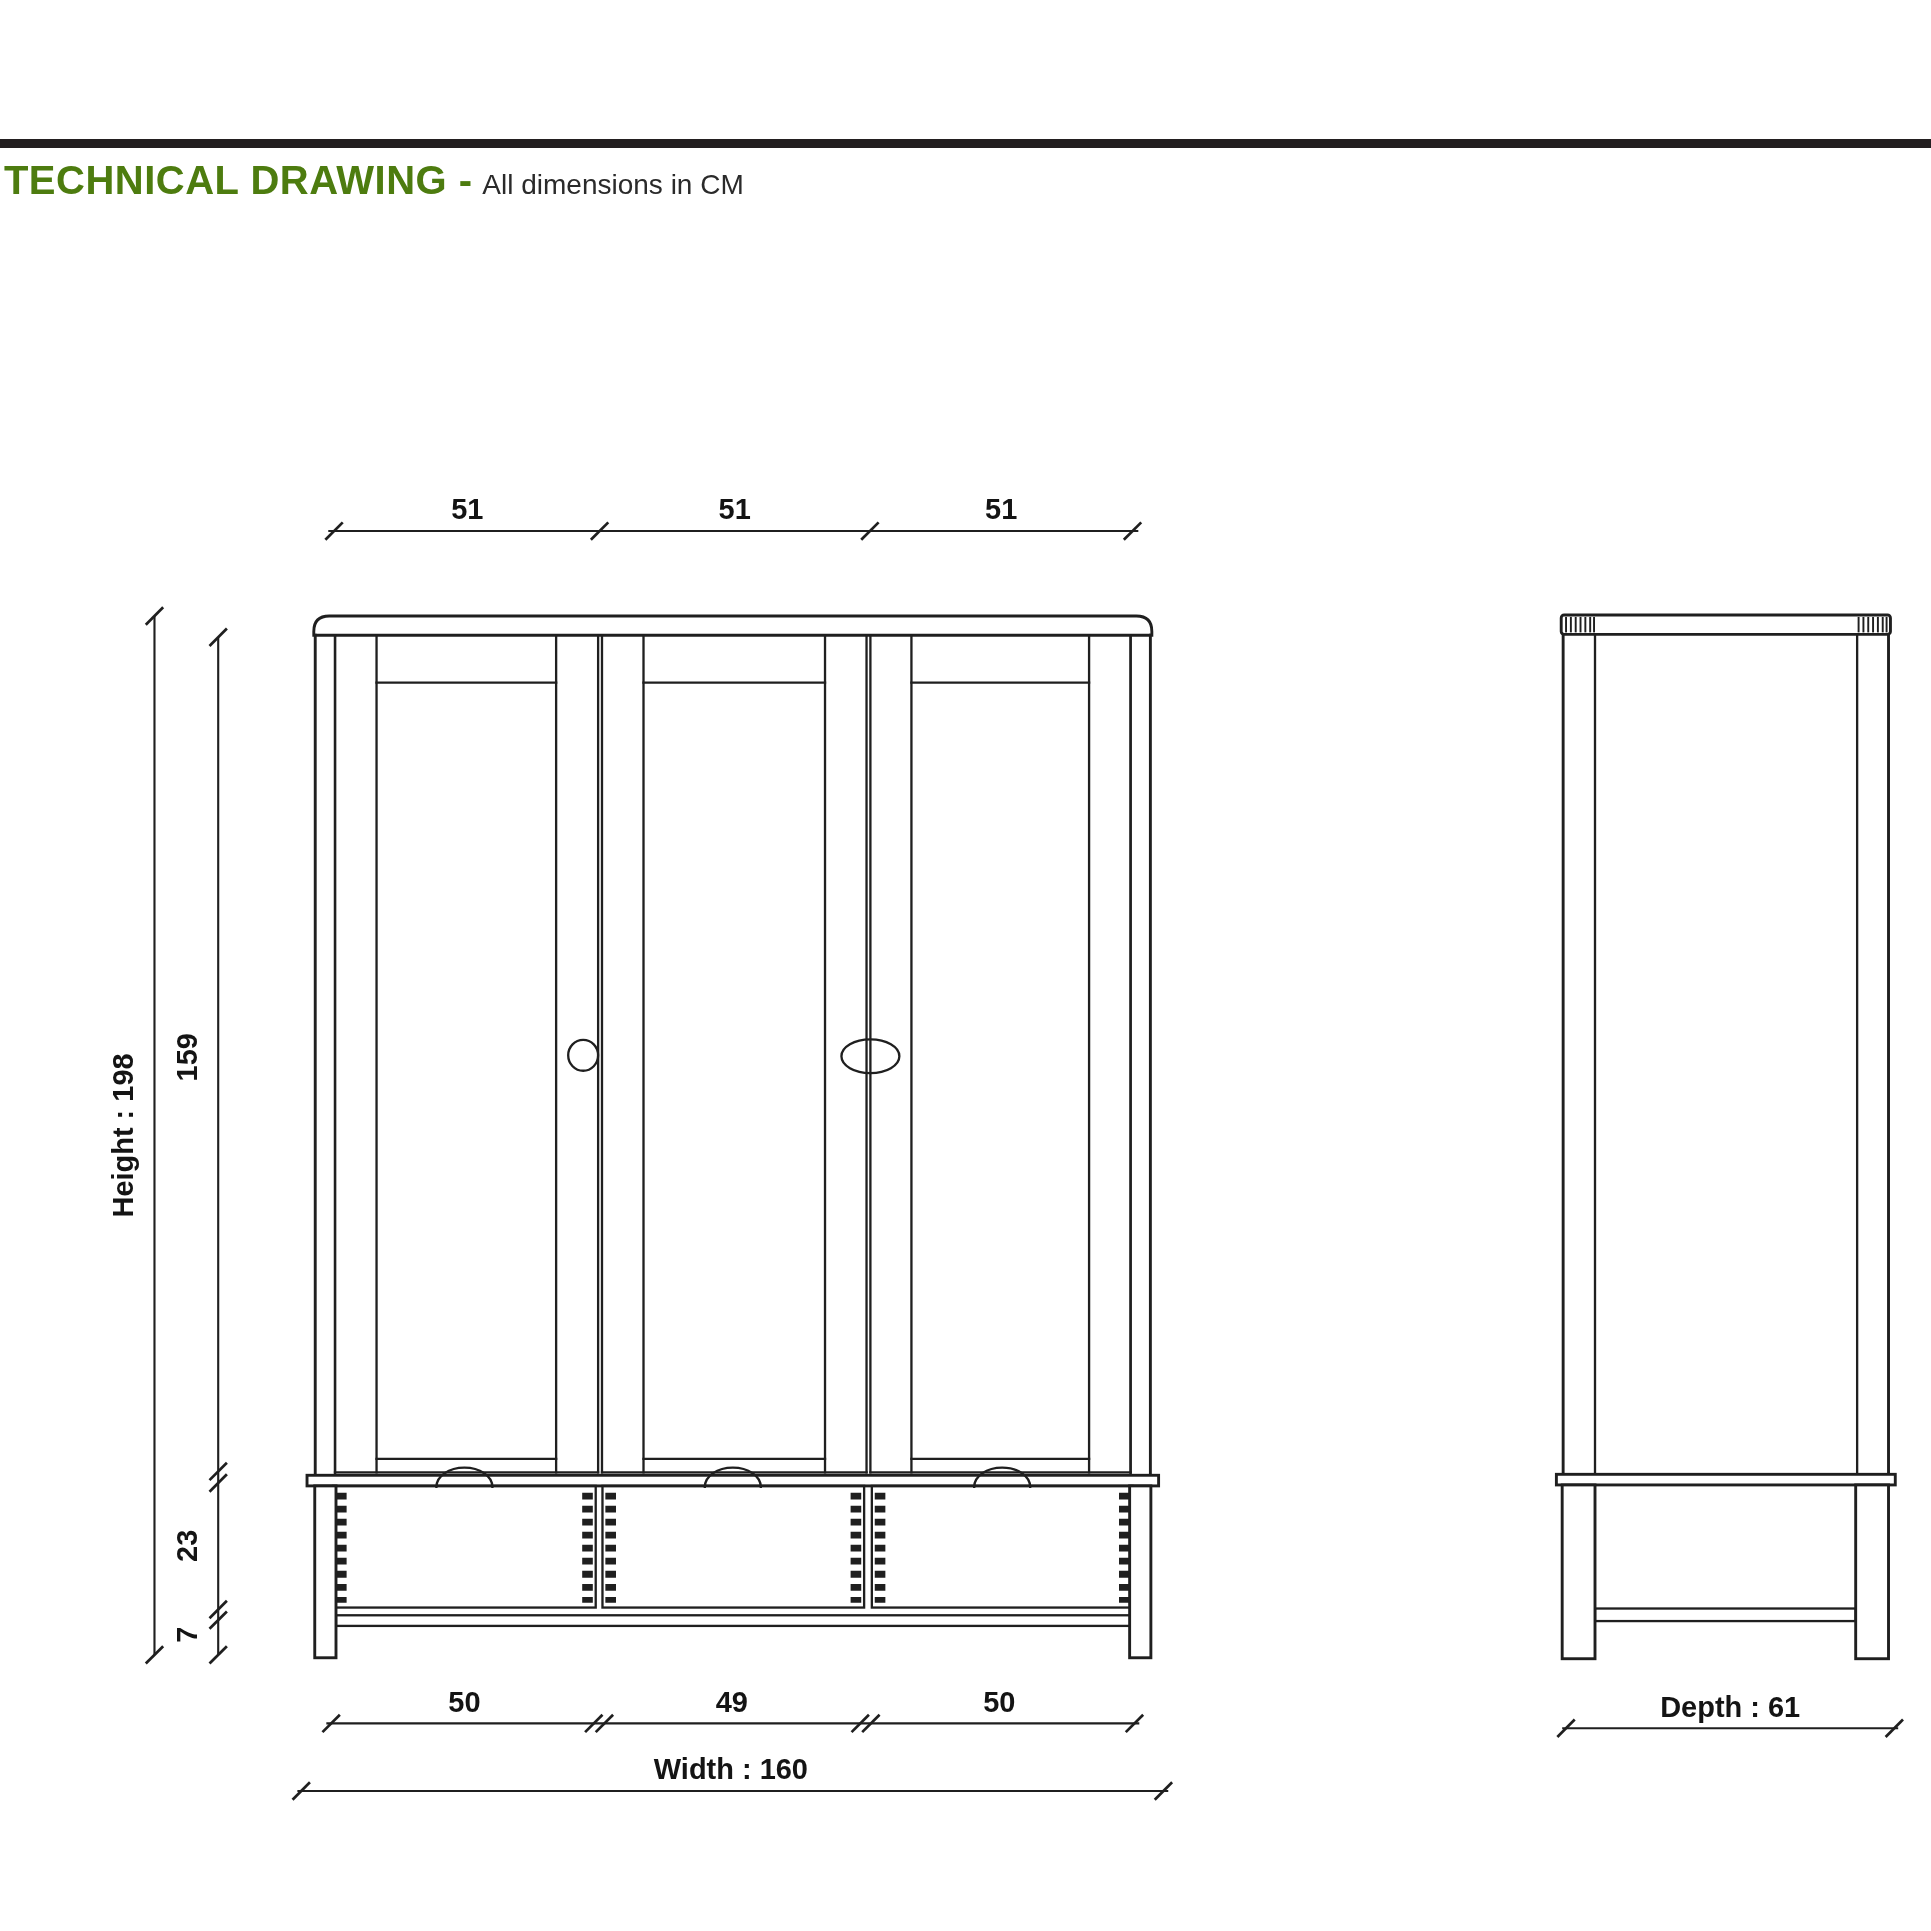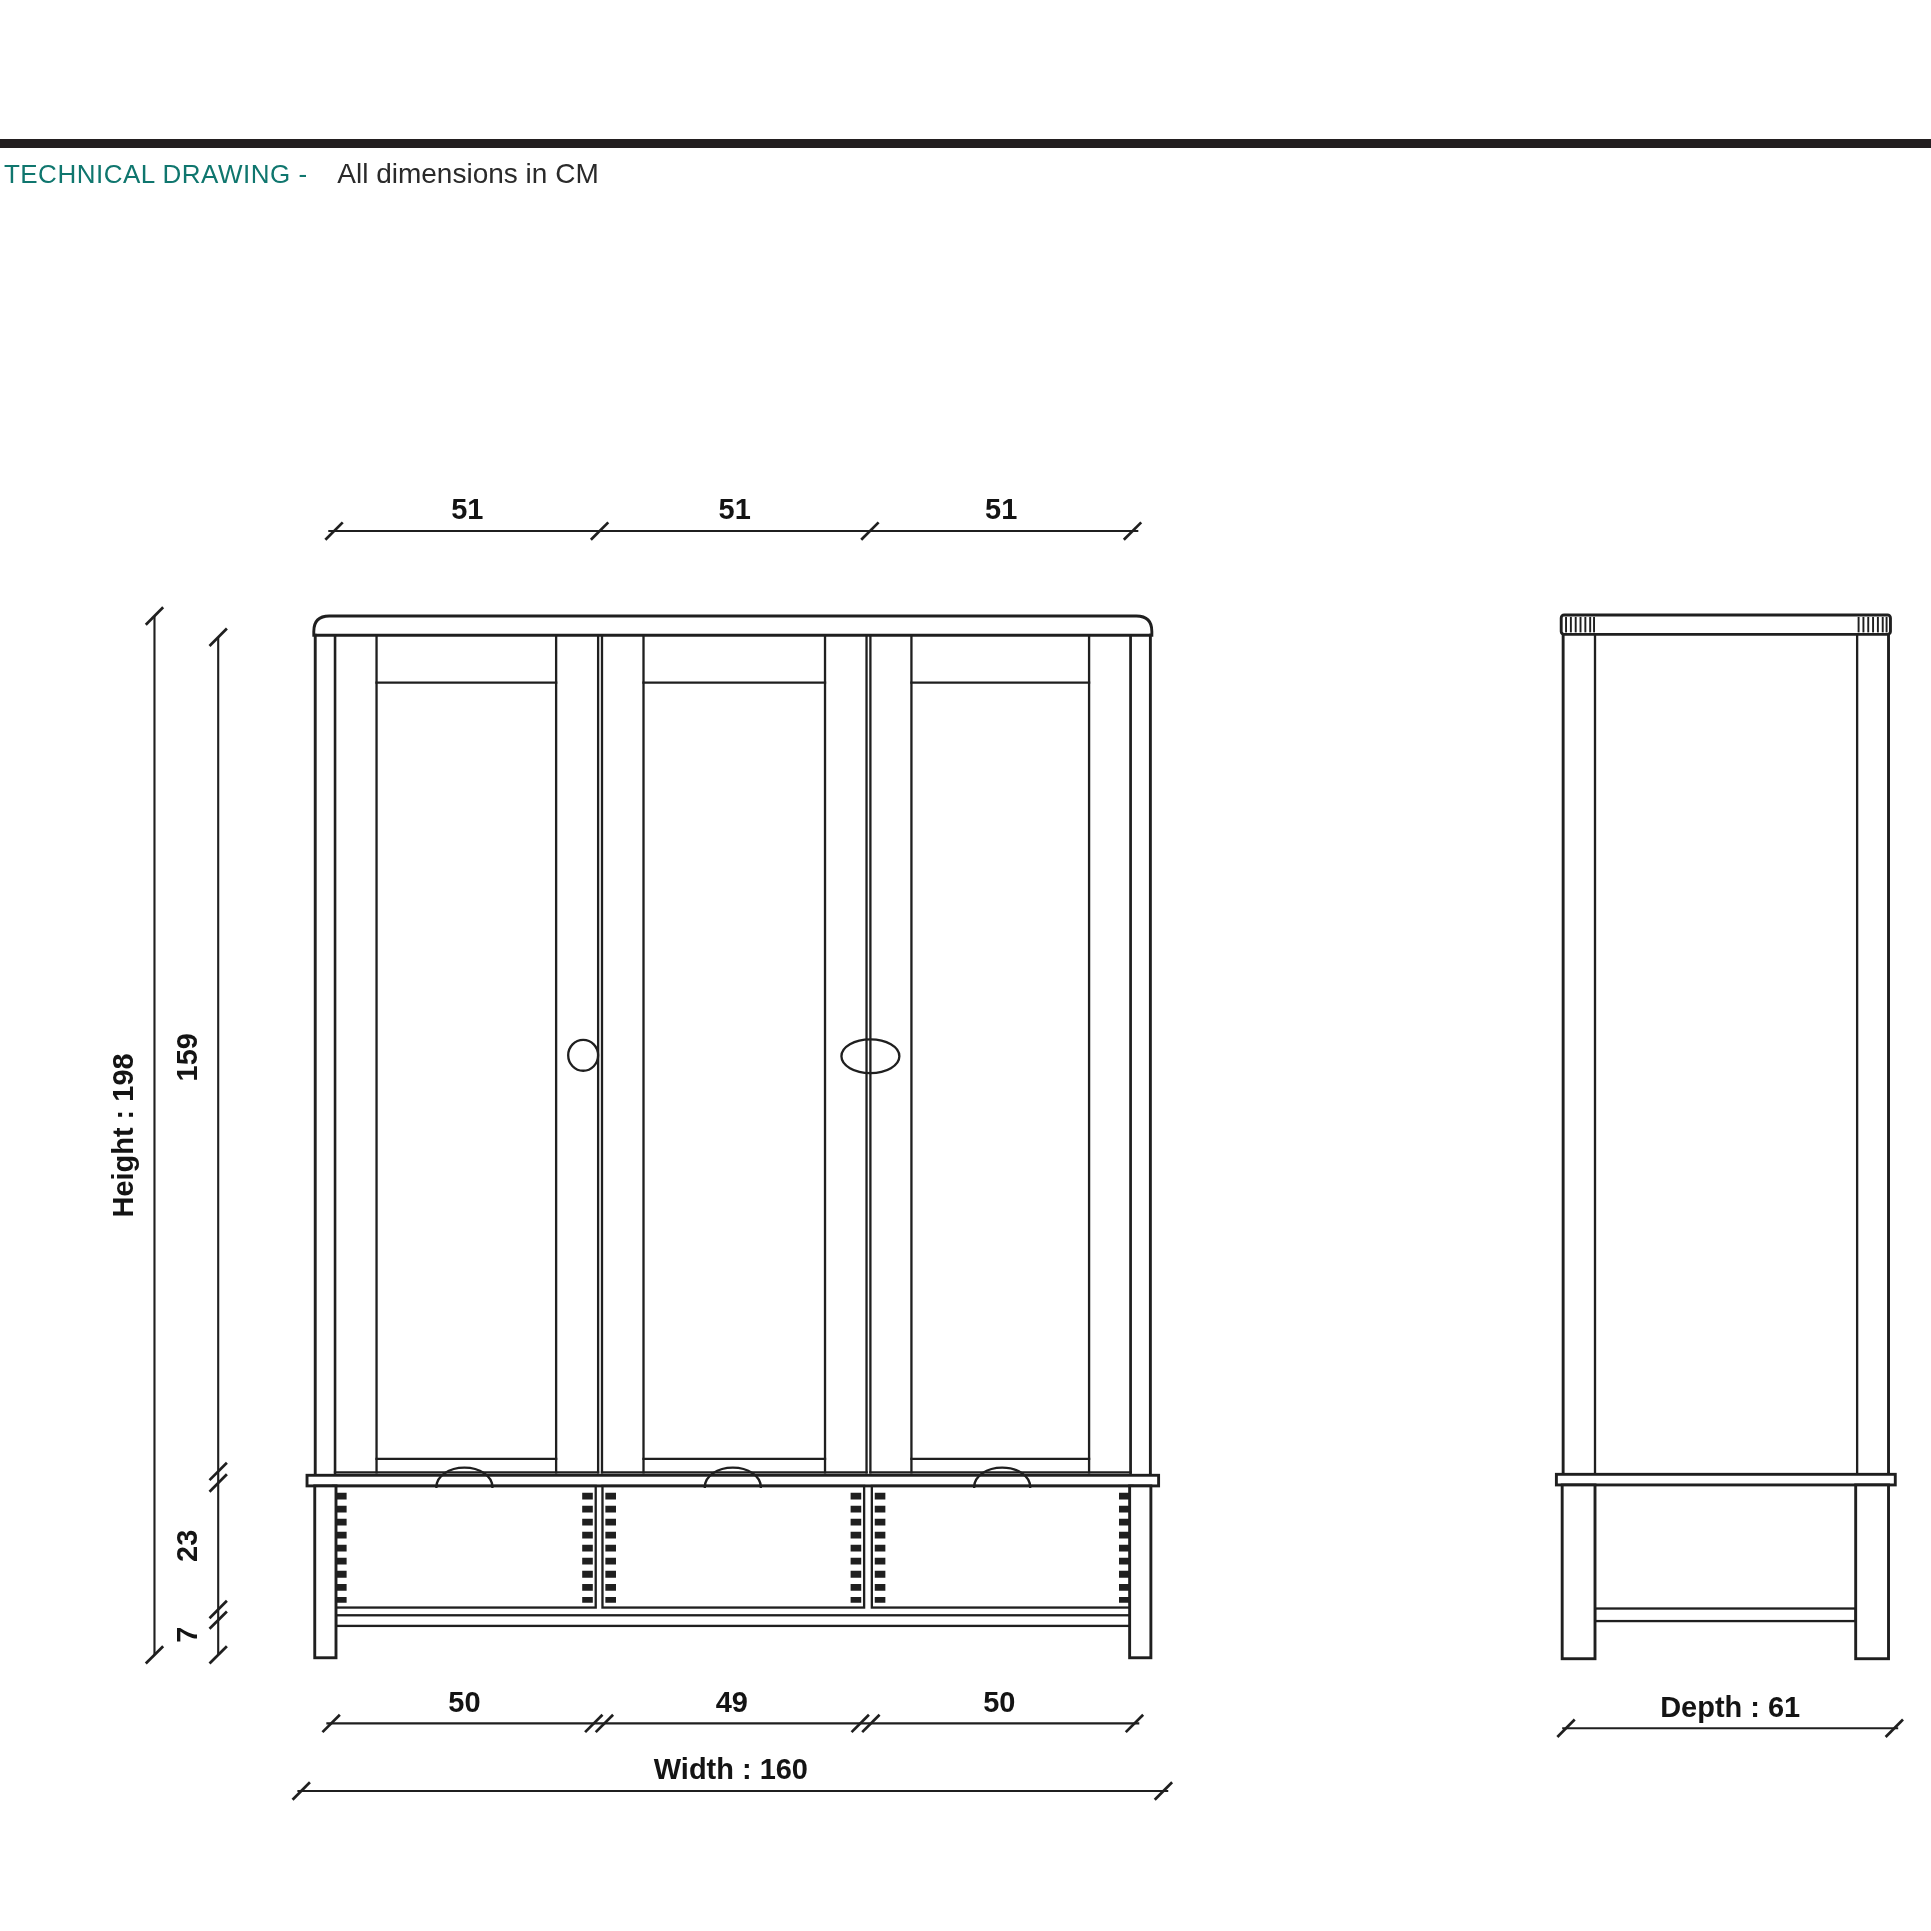--- a/index.html
+++ b/index.html
@@ -1,21 +1,21 @@
 <!DOCTYPE html>
 <html><head>
 <meta charset="utf-8">
 <style>
   html,body{margin:0;padding:0;background:#ffffff;}
   body{width:1931px;height:1931px;position:relative;overflow:hidden;
        font-family:"Liberation Sans",sans-serif;color:#1b1b1b;}
   .top-rule{position:absolute;left:0;top:139px;width:1931px;height:8.7px;background:#231f20;}
   .title-row{position:absolute;left:3.9px;top:158px;display:flex;align-items:baseline;gap:9.7px;white-space:nowrap;}
-  .title-bold{font-size:26px;font-weight:normal;letter-spacing:0.5px;color:#0f766e;}
-  .title-reg{font-size:28px;font-weight:400;color:#2a2a2a;margin-left:20px;}
+  .title-bold{font-size:40px;font-weight:bold;letter-spacing:0.5px;color:#4d7c0f;}
+  .title-reg{font-size:28px;font-weight:400;color:#2a2a2a;}
   svg{position:absolute;left:0;top:0;}
   .o{stroke:#1f1f1f;stroke-width:3;fill:none;stroke-linecap:square;}
   .w{stroke:#1f1f1f;stroke-width:3;fill:#ffffff;}
   .t{stroke:#1f1f1f;stroke-width:2.4;fill:none;stroke-linecap:square;}
   .dim{stroke:#1f1f1f;stroke-width:2.2;fill:none;}
   .tick{stroke:#1f1f1f;stroke-width:2.8;fill:none;}
   .hatch{stroke:#1f1f1f;stroke-width:11;stroke-dasharray:7 6.5;fill:none;}
   .hl{stroke:#1f1f1f;stroke-width:2;fill:none;}
   .dimtxt{font-family:"Liberation Sans",sans-serif;font-weight:bold;font-size:30px;
           fill:#141414;text-anchor:middle;}

